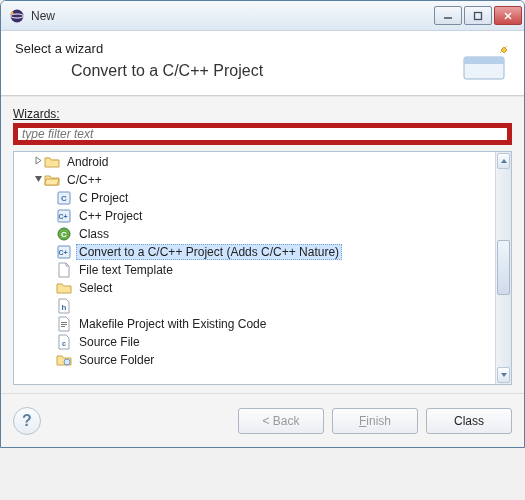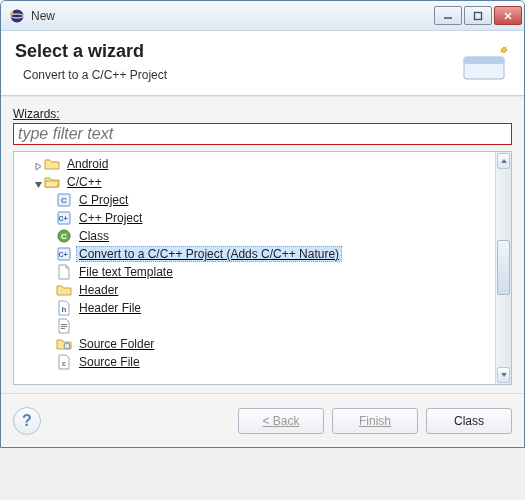--- a/index.html
+++ b/index.html
@@ -7,43 +7,43 @@
   .window { width: 525px; height: 448px; border: 1px solid #5a7fa0; background: #fff; display: flex; flex-direction: column; border-radius: 6px 6px 0 0; overflow: hidden; position: relative; }
   .titlebar { height: 30px; background: linear-gradient(#f6f9fc, #dde8f3); display: flex; align-items: center; padding: 0 2px 0 8px; border-bottom: 1px solid #c8d4e0; }
   .titlebar .appicon { width: 16px; height: 16px; margin-right: 6px; }
   .titlebar .title { flex: 1; color: #333; font-size: 12px; }
   .winbtns { display: flex; gap: 2px; }
   .winbtn { width: 28px; height: 19px; border: 1px solid #7a8ca0; border-radius: 2px; background: linear-gradient(#f4f7fb,#d9e3ee); display:flex; align-items:center; justify-content:center;}
   .winbtn.close { background: linear-gradient(#e9a0a0,#c84b49); border-color:#a63c3a;}
   .winbtn svg { width: 10px; height: 10px; }
   .header { background: #fff; padding: 10px 14px 12px 14px; display:flex; border-bottom:1px solid #d0d0d0;}
   .header-text { flex:1; }
-  .header h1 { font-size: 18px; font-weight: bold; color: #222; margin-bottom: 6px; }
-  .header p { font-size: 12px; color: #333; padding-left: 8px; }
+  .header h1 { font-size: 13px; font-weight: normal; color: #222; margin-bottom: 6px; }
+  .header p { font-size: 16px; color: #333; padding-left: 8px; margin-left: 48px; }
   .header-img { width:50px; height:40px; margin-left:8px; margin-top:2px;}
   .body { flex:1; background: #f4f4f4; padding: 10px 12px 8px 12px; display:flex; flex-direction:column; border-top:1px solid #e8e8e8;}
   .body label.fieldlabel { font-size:12px; color:#222; margin-bottom:2px; display:block;}
-  .filter { width:100%; height:22px; border:1px solid #b91c1c; padding:2px 4px; font-size:16px; color:#888; background:#fff; font-style:italic;}
+  .filter { width:100%; height:22px; border:5px solid #b91c1c; padding:2px 4px; font-size:12px; color:#888; background:#fff; font-style:italic;}
   .tree-wrap { flex:1; margin-top:6px; border:1px solid #b3c2d1; background:#fff; position:relative; overflow:hidden;}
   .tree { position:absolute; inset:0 16px 0 0; overflow:auto; padding:2px 0;}
   .scrollbar { position:absolute; right:0; top:0; bottom:0; width:16px; background:linear-gradient(90deg,#eef2f6,#e2e8ef); border-left:1px solid #cfd8e2; display:flex; flex-direction:column;}
   .sb-btn{height:16px; background:linear-gradient(#fbfdff,#dde6f0); border:1px solid #b9c7d6; margin:1px; border-radius:2px; display:flex;align-items:center;justify-content:center;}
   .sb-track{flex:1; margin:0 1px; position:relative;}
   .sb-thumb{position:absolute; left:0; right:0; top:70px; height:55px; background:linear-gradient(#eef4fa,#cfdceb); border:1px solid #aab9cb; border-radius:2px;}
-  .node { display:flex; align-items:flex-end; height:18px; padding-left:6px; white-space:nowrap;text-decoration:underline;}
+  .node { display:flex; align-items:flex-start; height:18px; padding-left:6px; white-space:nowrap;}
   .node .tw { width:12px; height:12px; display:inline-flex; align-items:center; justify-content:center; margin-right:0px;}
   .node .spacer{ width:12px; display:inline-block;}
   .node .icon { width:16px; height:16px; margin:0 4px 0 0; display:inline-flex; align-items:center; justify-content:center;}
   .node .label { font-size:12px; color:#222; padding:1px 3px;}
   .node.selected .label { background:#cfe5ff; border:1px dotted #6ea3de; padding:0 2px;}
   .footer { height:54px; background:#f4f4f4; border-top:1px solid #ddd; display:flex; align-items:center; padding:0 12px; gap:8px;}
   .footer .help { width:28px; height:28px; border-radius:50%; border:1px solid #b9c2cc; display:flex; align-items:center; justify-content:center; color:#5b7fa0; font-weight:bold; font-size:16px; background:linear-gradient(#fafcff,#e8eef5);}
   .footer .spacer { flex:1; }
   .btn { min-width:86px; height:26px; border:1px solid #adb8c4; border-radius:3px; background:linear-gradient(#fdfdfe,#ebeef2); font-size:12px; color:#222; padding:0 12px;}
-  .btn.disabled{ color:#9a9a9a;text-decoration:underline;}
+  .btn.disabled{ color:#9a9a9a;}
   .btn.primary{ border-color:#6ca0d4; background:linear-gradient(#f3f9ff,#d7e9fa); box-shadow: inset 0 0 0 1px #bcd7f0;}
   .mn{font-size:12px;}
   .mn u{text-decoration: underline;}
 </style>
 </head>
 <body>
 
 <div class="window">
 
   <div class="titlebar">
@@ -191,70 +191,70 @@
             </div>
             <div class="node">
               <span class="spacer"></span>
               <span class="spacer"></span>
               <span class="spacer"></span>
               <span class="icon">
                 <svg viewBox="0 0 16 16">
                   <path d="M1 4h5l1.5 2H15v7H1z" fill="#fbe39a" stroke="#caa44a"></path>
                 </svg>
               </span>
-              <span class="label">Header</span>
+              <span class="label">Select</span>
             </div>
             <div class="node">
               <span class="spacer"></span>
               <span class="spacer"></span>
               <span class="spacer"></span>
               <span class="icon">
                 <svg viewBox="0 0 16 16">
                   <path d="M3 1h7l3 3v11H3z" fill="#fff" stroke="#9aa5b1"></path>
                   <text x="8" y="12" text-anchor="middle" font-size="8" fill="#3a6ea5" font-weight="bold">h</text>
                 </svg>
               </span>
-              <span class="label">Header File</span>
             </div>
             <div class="node">
               <span class="spacer"></span>
               <span class="spacer"></span>
               <span class="spacer"></span>
               <span class="icon">
                 <svg viewBox="0 0 16 16">
                   <path d="M3 1h7l3 3v11H3z" fill="#fff" stroke="#9aa5b1"></path>
                   <rect x="5" y="6" width="6" height="1" fill="#7a7a7a"></rect>
                   <rect x="5" y="8" width="6" height="1" fill="#7a7a7a"></rect>
                   <rect x="5" y="10" width="4" height="1" fill="#7a7a7a"></rect>
                 </svg>
               </span>
+              <span class="label">Makefile Project with Existing Code</span>
+            </div>
+            <div class="node">
+              <span class="spacer"></span>
+              <span class="spacer"></span>
+              <span class="spacer"></span>
+              <span class="icon">
+                <svg viewBox="0 0 16 16">
+                  <path d="M3 1h7l3 3v11H3z" fill="#fff" stroke="#9aa5b1"></path>
+                  <text x="8" y="12" text-anchor="middle" font-size="7" fill="#3a6ea5" font-weight="bold">c</text>
+                </svg>
+              </span>
+              <span class="label">Source File</span>
             </div>
             <div class="node">
               <span class="spacer"></span>
               <span class="spacer"></span>
               <span class="spacer"></span>
               <span class="icon">
                 <svg viewBox="0 0 16 16">
                   <path d="M1 4h5l1.5 2H15v7H1z" fill="#fbe39a" stroke="#caa44a"></path>
                   <circle cx="11" cy="10" r="3" fill="#d7e9fa" stroke="#6a94c0"></circle>
                 </svg>
               </span>
               <span class="label">Source Folder</span>
-            </div>
-            <div class="node">
-              <span class="spacer"></span>
-              <span class="spacer"></span>
-              <span class="spacer"></span>
-              <span class="icon">
-                <svg viewBox="0 0 16 16">
-                  <path d="M3 1h7l3 3v11H3z" fill="#fff" stroke="#9aa5b1"></path>
-                  <text x="8" y="12" text-anchor="middle" font-size="7" fill="#3a6ea5" font-weight="bold">c</text>
-                </svg>
-              </span>
-              <span class="label">Source File</span>
             </div>
           </div>
 
       </div>
       <div class="scrollbar">
         <div class="sb-btn">
             <svg width="8" height="8" viewBox="0 0 8 8">
               <polygon points="4,2 7,6 1,6" fill="#5c7a99"></polygon>
             </svg>
           </div>

